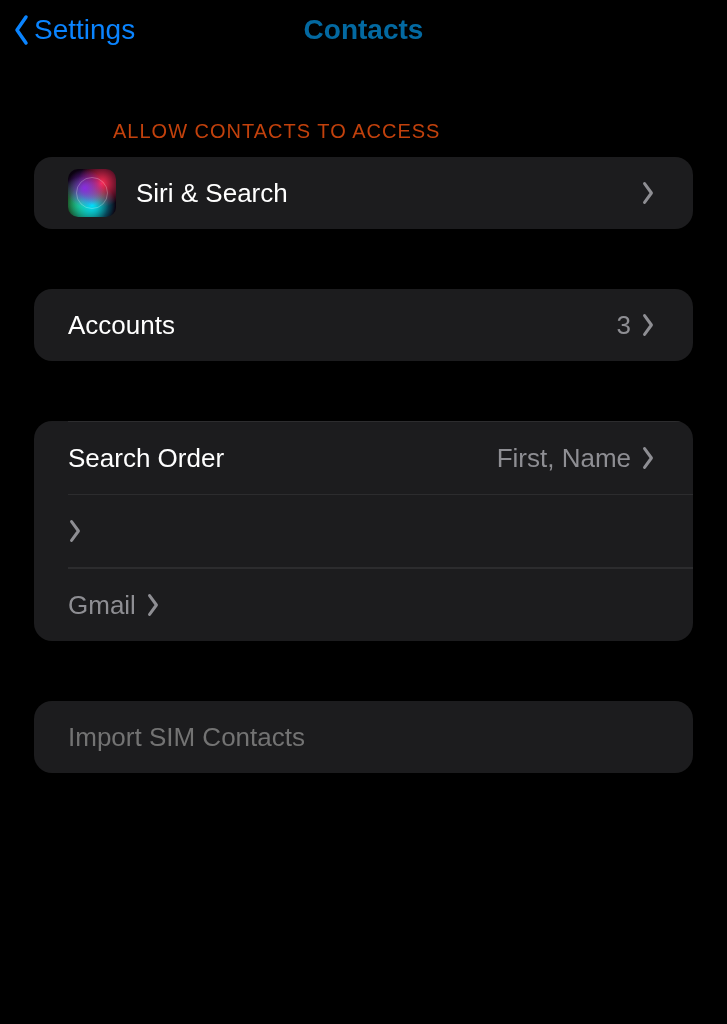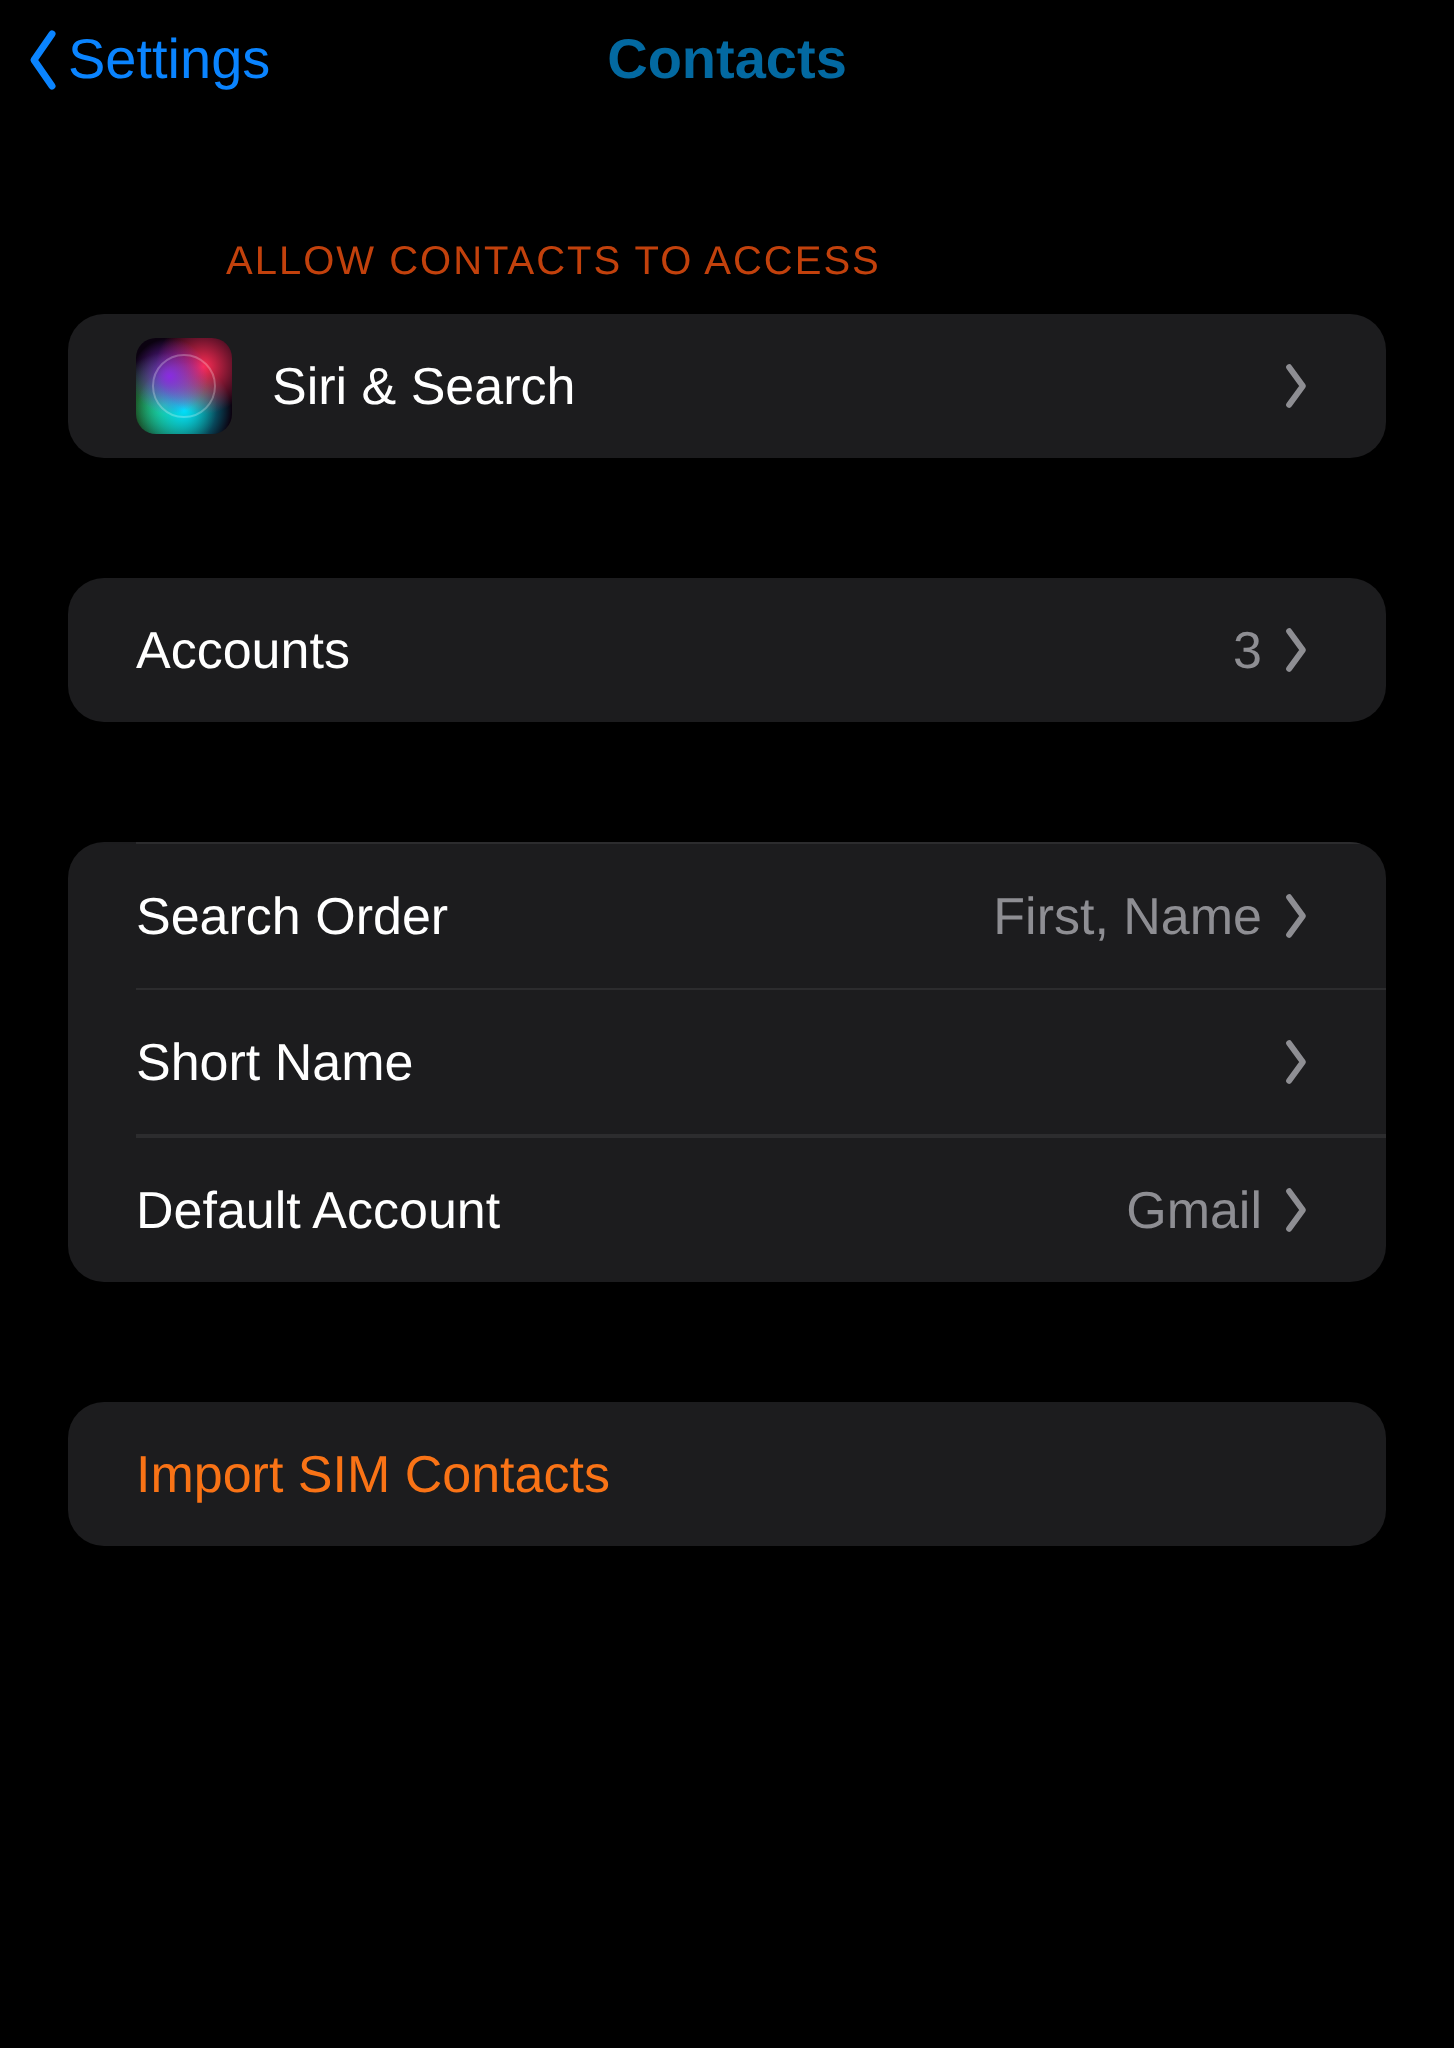--- a/index.html
+++ b/index.html
@@ -87,21 +87,21 @@
     flex: 0 0 auto;
     display: flex;
     align-items: center;
   }
   .row .redacted {
     width: 230px;
     height: 44px;
     background: #000000;
   }
   .row.action .label {
-    color: #f97316;
+    color: #737373;
   }
 
   .sep {
     height: 1px;
     background: #2c2c2e;
     margin-left: 34px;
   }
 
   
   .siri-orb {
@@ -185,33 +185,31 @@
     <div class="value">First, Name</div>
     <span class="disclosure">
       <svg class="chevron small" viewBox="0 0 16 28">
           <path d="M4 3 L12 14 L4 25"></path>
         </svg>
     </span>
   </div>
   <div class="sep"></div>
 
   <div class="row">
-    <div class="label">Short Name</div>
-    <span class="disclosure">
-      <svg class="chevron small" viewBox="0 0 16 28">
-          <path d="M4 3 L12 14 L4 25"></path>
-        </svg>
-    </span>
-  </div>
-  <div class="sep"></div>
-
-  <div class="sep"></div>
-
-  <div class="row">
-    <div class="label">Default Account</div>
+    <span class="disclosure">
+      <svg class="chevron small" viewBox="0 0 16 28">
+          <path d="M4 3 L12 14 L4 25"></path>
+        </svg>
+    </span>
+  </div>
+  <div class="sep"></div>
+
+  <div class="sep"></div>
+
+  <div class="row">
     <div class="value">Gmail</div>
     <span class="disclosure">
       <svg class="chevron small" viewBox="0 0 16 28">
           <path d="M4 3 L12 14 L4 25"></path>
         </svg>
     </span>
   </div>
 
 </div>
 

